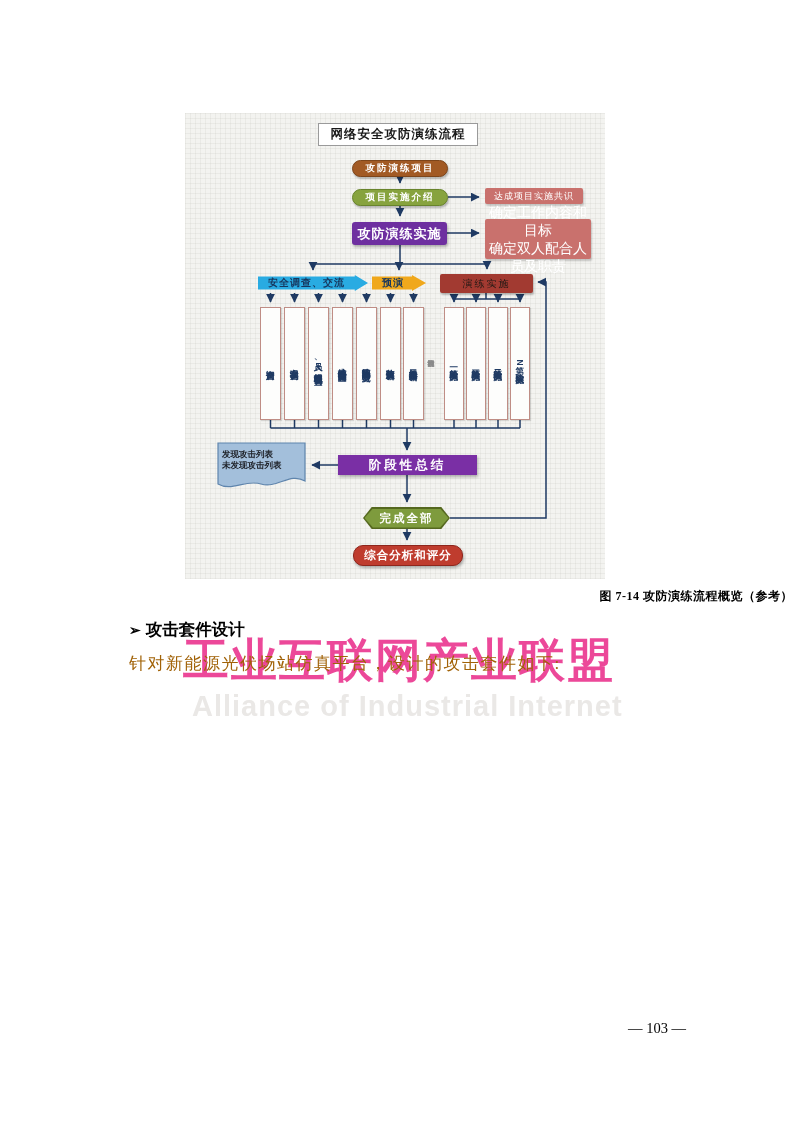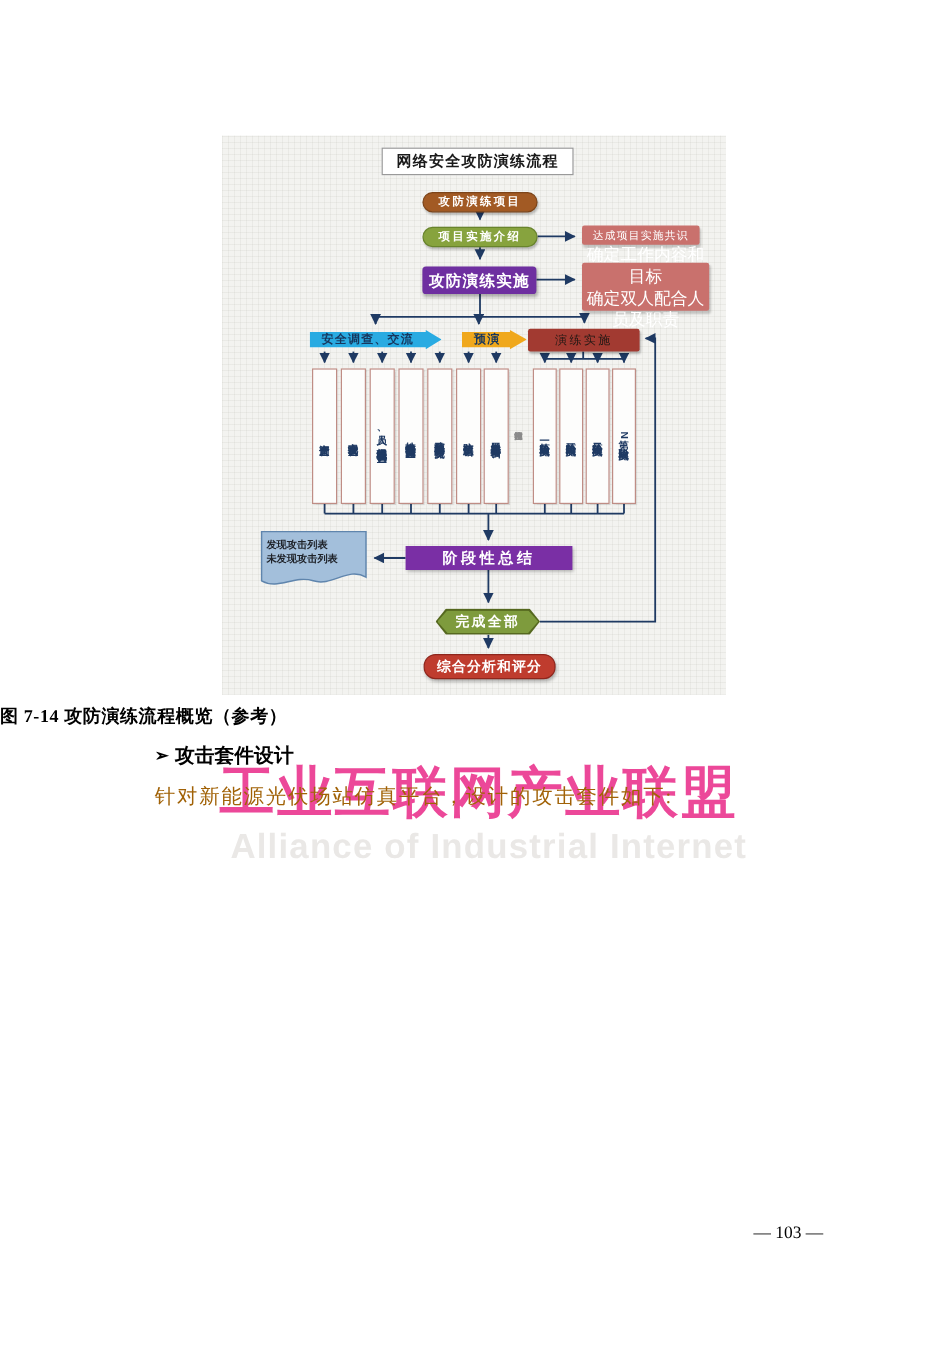--- a/index.html
+++ b/index.html
@@ -34,21 +34,21 @@
   .pink1{left:300px;top:75px;width:98px;height:16px;font-size:9px;letter-spacing:1px;}
   .pink2{left:300px;top:106px;width:106px;height:40px;font-size:14px;
          white-space:pre-line;line-height:1.3;}
   .purple-main{left:167px;top:109px;width:95px;height:23px;background:#6e2fa0;
          border-radius:3px;color:#fff;font-weight:bold;font-size:13px;
          letter-spacing:1px;box-shadow:1px 2px 3px rgba(0,0,0,.3);}
   .banner{color:#17375e;font-weight:bold;font-size:10px;letter-spacing:1px;}
   .banner-blue{left:73px;top:162px;width:110px;height:16px;background:#29abe2;
          clip-path:polygon(0 10%,88% 10%,88% 0,100% 50%,88% 100%,88% 90%,0 90%);
          padding-right:13px;}
-  .banner-yellow{left:200px;top:162px;width:54px;height:16px;background:#f0a81c;
+  .banner-yellow{left:187px;top:162px;width:54px;height:16px;background:#f0a81c;
          clip-path:polygon(0 10%,74% 10%,74% 0,100% 50%,74% 100%,74% 90%,0 90%);
          padding-right:12px;}
   .box-brick{left:255px;top:161px;width:93px;height:19px;background:#a23a31;
          color:#201814;font-weight:normal;font-size:10px;letter-spacing:2px;
          border-radius:2px;box-shadow:1px 2px 2px rgba(0,0,0,.25);}
   .col{top:194px;height:113px;width:21px;background:#fdfdfc;border:1px solid #bf8d85;
        box-shadow:1px 1px 1px rgba(0,0,0,.12);}
   .col span{writing-mode:vertical-rl;font-weight:bold;color:#1f3a63;font-size:8.5px;
        line-height:1;letter-spacing:0.5px;}
   .colC{width:20px;}
@@ -64,22 +64,22 @@
        clip-path:polygon(10% 0,90% 0,100% 50%,90% 100%,10% 100%,0 50%);}
   .hex-inner{position:absolute;left:1.5px;top:1.5px;right:1.5px;bottom:1.5px;
        background:#7e9b3d;clip-path:polygon(10% 0,90% 0,100% 50%,90% 100%,10% 100%,0 50%);
        display:flex;align-items:center;justify-content:center;color:#fff;
        font-weight:bold;font-size:11.5px;letter-spacing:2px;}
   .final-red{left:168px;top:432px;width:110px;height:21px;background:#bf3c2e;
        border:1px solid #8e261c;border-radius:10px;color:#fff;font-weight:bold;
        font-size:11.5px;letter-spacing:1px;box-shadow:1px 2px 3px rgba(0,0,0,.3);}
 
   
-  #caption{left:0;top:588px;width:793px;text-align:left;font-weight:bold;
-       font-size:15px;color:#000;font-family:"Liberation Serif",serif;z-index:2;
+  #caption{left:0;top:588px;width:793px;text-align:right;font-weight:bold;
+       font-size:12px;color:#000;font-family:"Liberation Serif",serif;z-index:2;
        letter-spacing:0.5px;}
   #heading{left:129px;top:619px;font-weight:bold;font-size:16.5px;color:#000;
        font-family:"Liberation Serif",serif;z-index:2;display:flex;
        align-items:center;gap:5px;}
   #heading .bullet{font-size:14px;}
   #body-line{left:129px;top:652px;font-size:17px;color:#a16207;z-index:2;
        font-family:"Liberation Serif",serif;letter-spacing:1.5px;text-align:right;}
   #page-number{left:628px;top:1020px;font-size:14.5px;color:#000;z-index:2;
        font-family:"Liberation Serif",serif;}
 </style>

